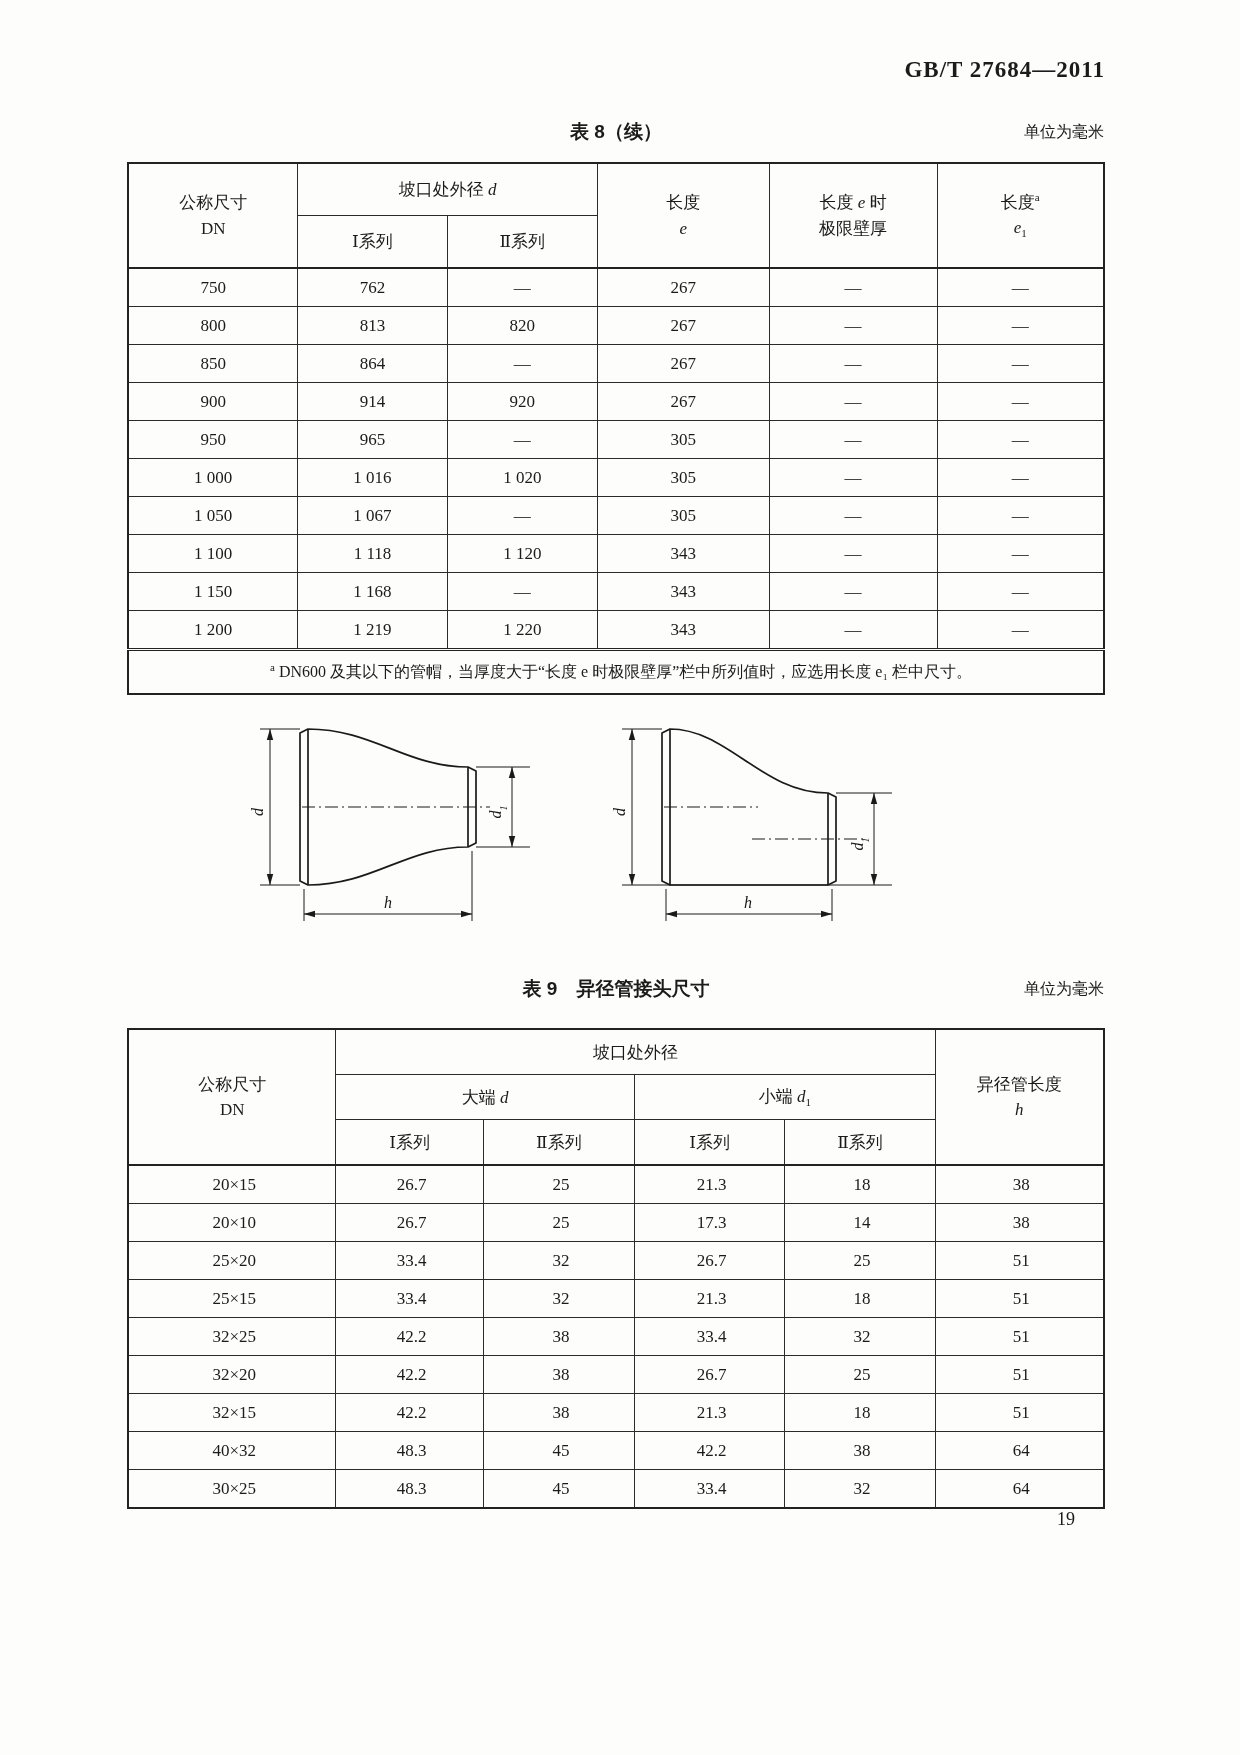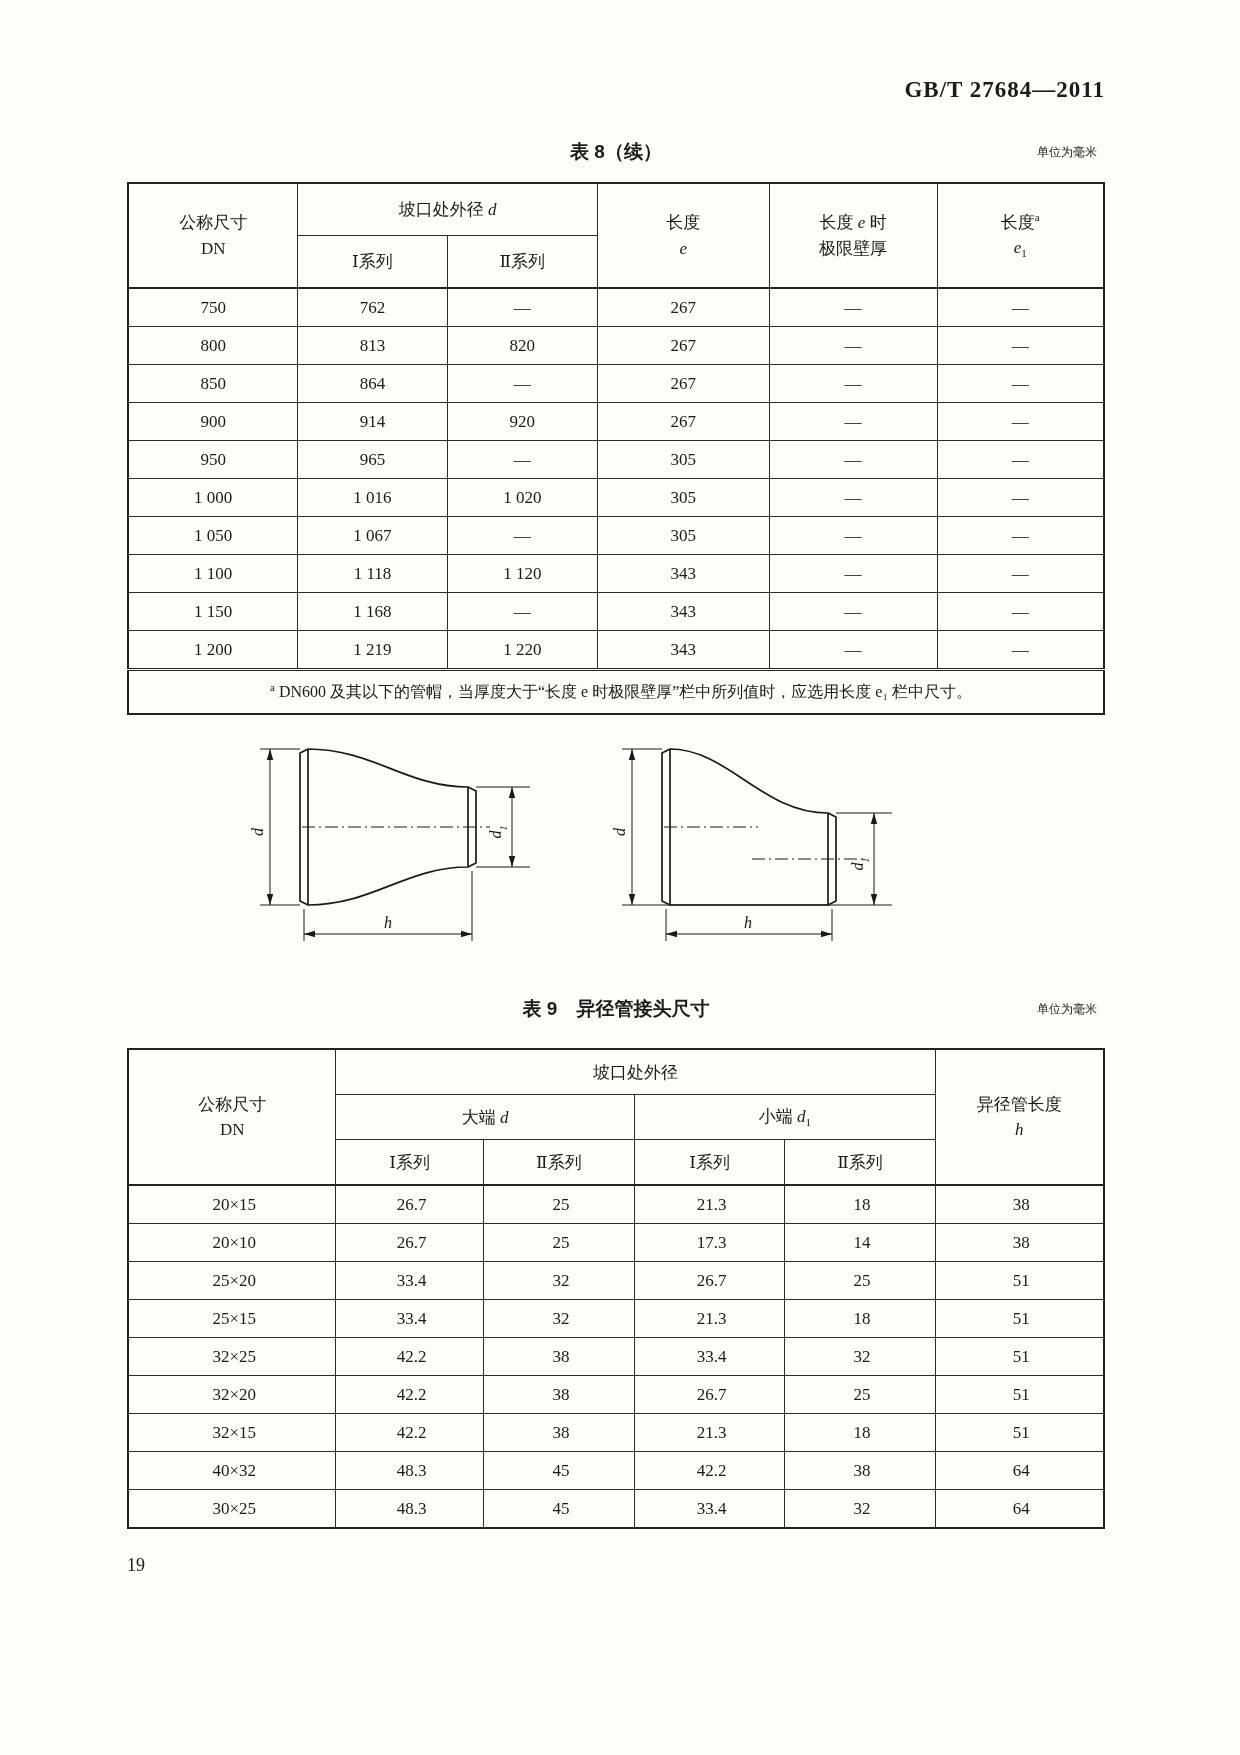--- a/index.html
+++ b/index.html
@@ -5,42 +5,42 @@
   html,body{margin:0;padding:0;}
   body{
     width:1240px;height:1755px;
     background:#fdfdfb;
     color:#1b1b1b;
     font-family:"Liberation Serif","DejaVu Serif",serif;
     position:relative;
   }
   .content{width:978px;margin-left:127px;}
   .doc-header{
-    padding-top:77px;
+    padding-top:57px;
     text-align:right;
     font-weight:700;
     font-size:23px;
     letter-spacing:1px;
     font-family:"Liberation Serif","DejaVu Serif",serif;
   }
   .caption-row{
     position:relative;
     margin-top:34px;
     height:30px;
     line-height:30px;
   }
   .tbl-caption{
     position:absolute;left:0;right:0;
     text-align:center;
     font-family:"Liberation Sans","DejaVu Sans",sans-serif;
     font-weight:700;font-size:19px;
   }
   .unit-note{
-    position:absolute;right:8px;top:0;
-    font-size:12px;
+    position:absolute;right:1px;top:0;
+    font-size:16px;
   }
   table.std{
     border-collapse:collapse;
     width:978px;
     margin-top:15px;
     table-layout:fixed;
     font-size:17px;
   }
   table.std th,table.std td{
     border:1px solid #2b2b2b;
@@ -73,21 +73,21 @@
     transform:translateX(-42px);
   }
   .fig-caption{
     margin-top:14px;
     text-align:center;
     font-family:"Liberation Sans","DejaVu Sans",sans-serif;
     font-weight:700;font-size:19px;
     transform:translateX(-28px);
   }
   .page-number{
-    margin-top:26px;
+    text-align:right;
     padding-right:30px;
     font-size:18px;
   }
   svg .body-line{stroke:#1a1a1a;stroke-width:1.7;fill:none;stroke-linejoin:round;}
   svg .thin{stroke:#1a1a1a;stroke-width:1;fill:none;}
   svg .dimline{stroke:#1a1a1a;stroke-width:1;fill:none;}
   svg .cline{stroke:#1a1a1a;stroke-width:1;fill:none;stroke-dasharray:13 4 2 4;}
   svg .arrow{fill:#1a1a1a;stroke:none;}
   svg text{
     font-family:"Liberation Serif","DejaVu Serif",serif;

